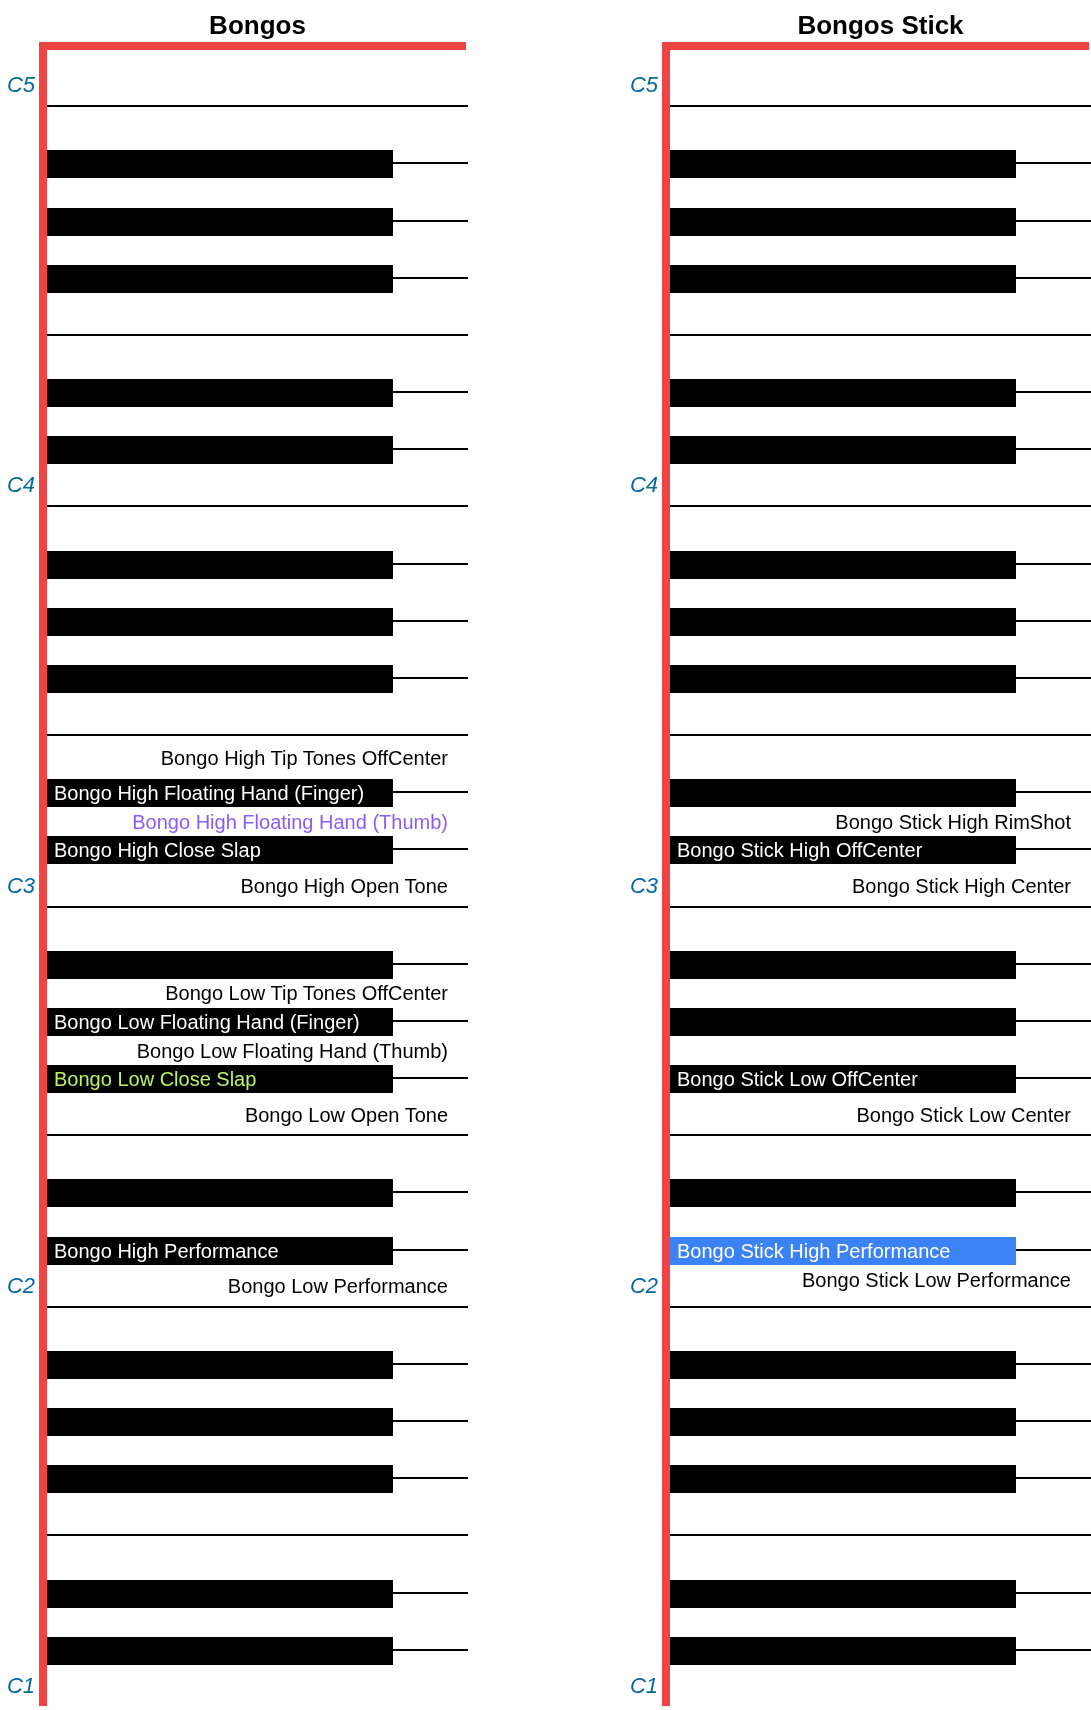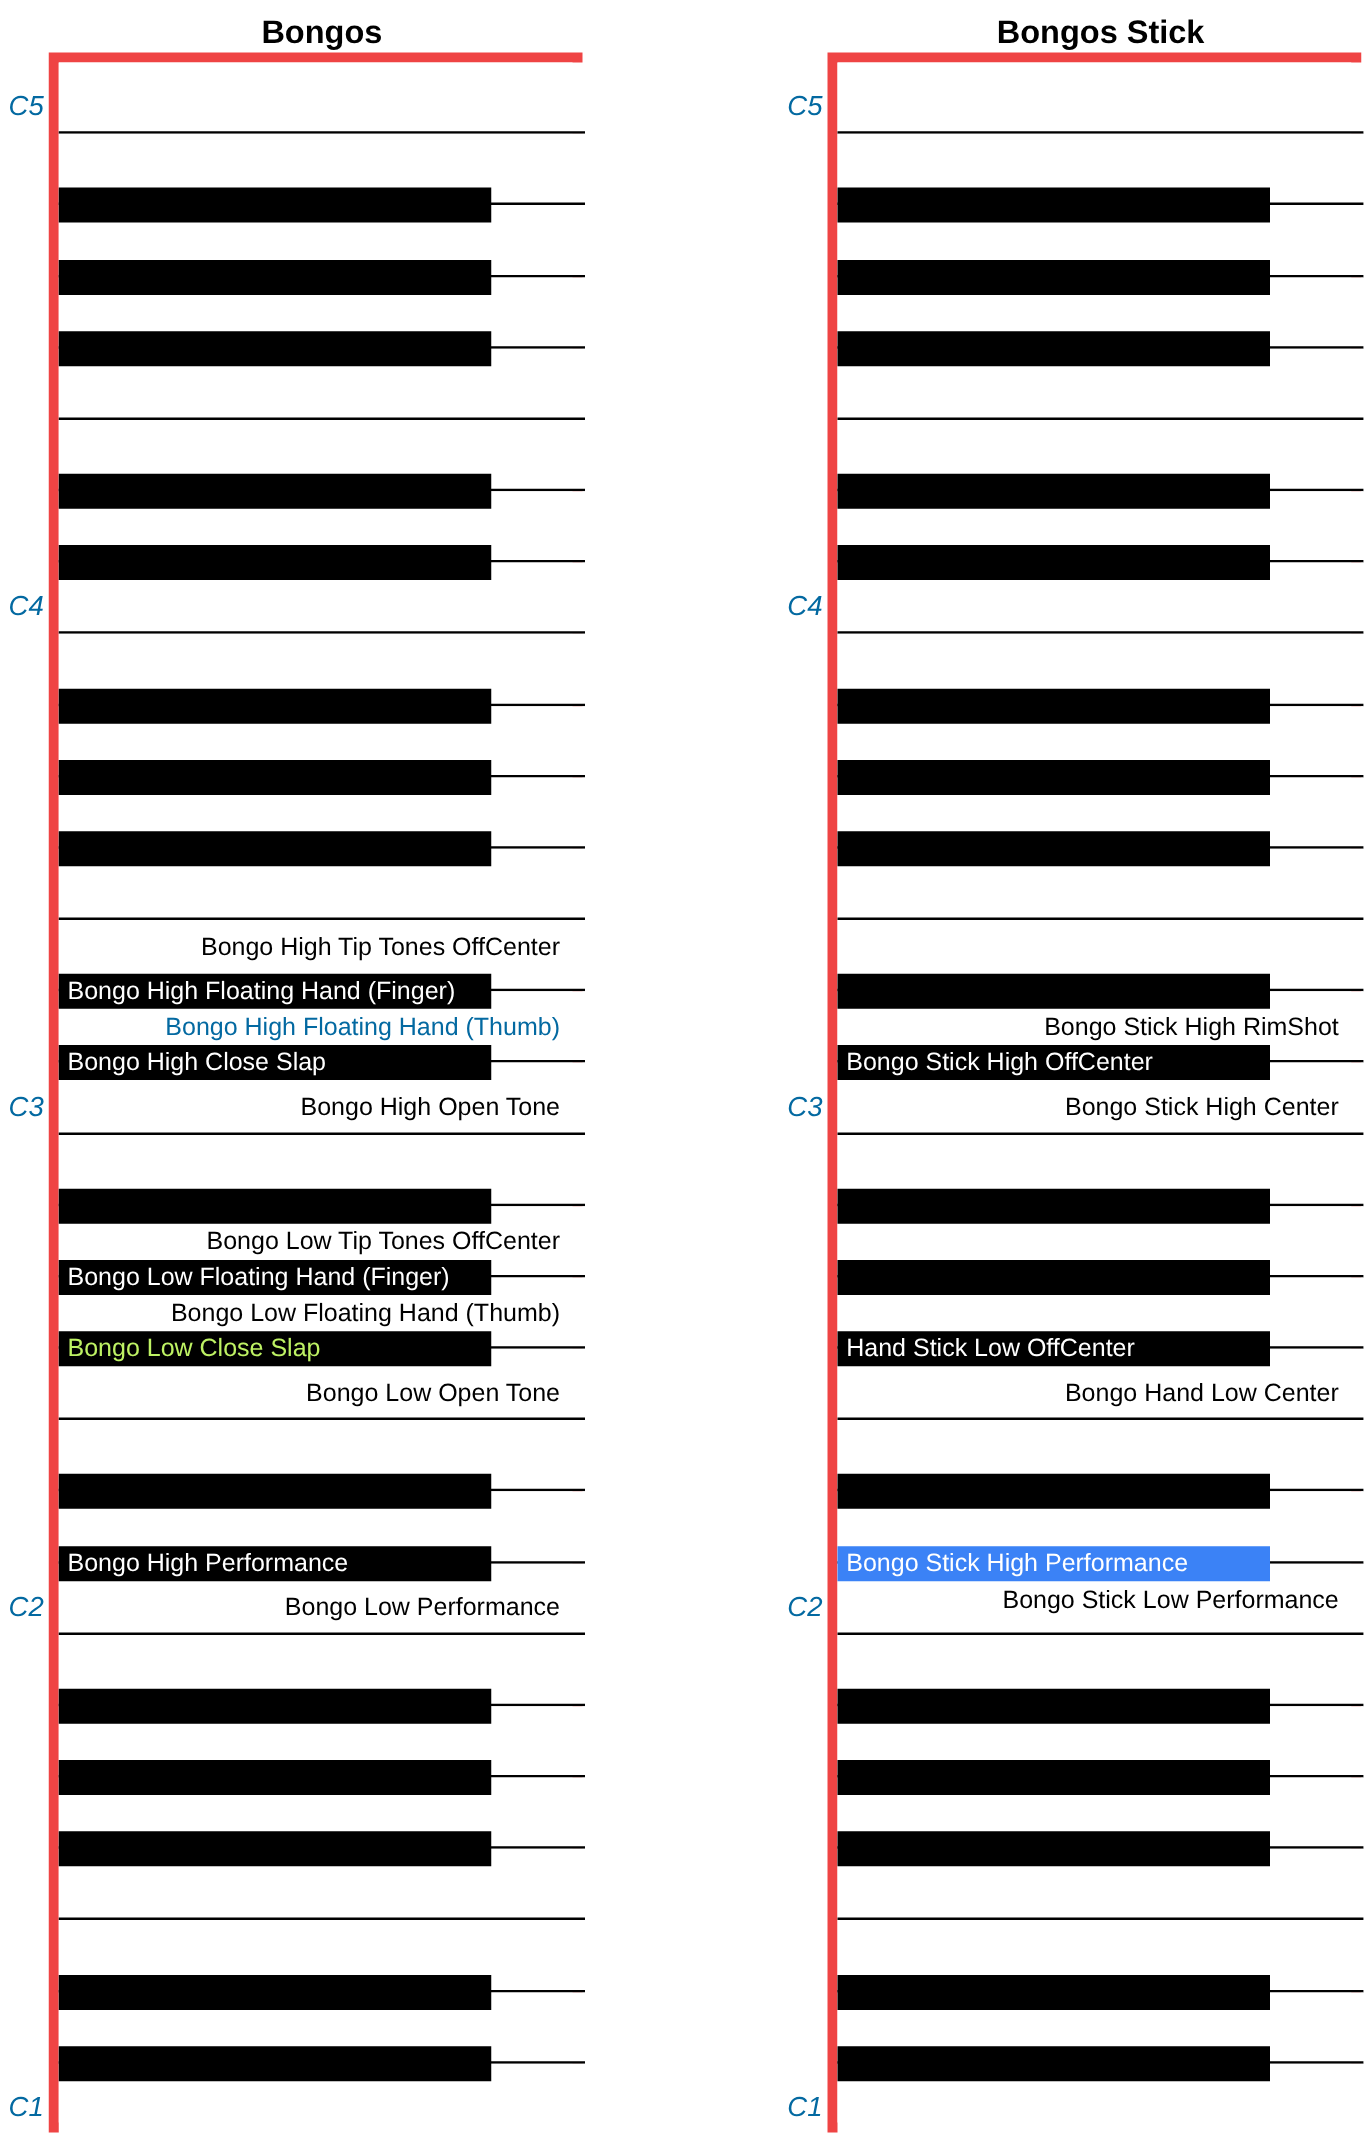--- a/index.html
+++ b/index.html
@@ -97,21 +97,21 @@
       <div class="white-key" style="top: 285.862px; height: 57.1724px; background: rgb(255, 255, 255);"></div>
       <div class="white-key" style="top: 343.034px; height: 57.1724px; background: rgb(255, 255, 255);"></div>
       <div class="white-key" style="top: 400.207px; height: 57.1724px; background: rgb(255, 255, 255);"></div>
       <div class="white-key" style="top: 457.379px; height: 57.1724px; background: rgb(255, 255, 255);"></div>
       <div class="white-key" style="top: 514.552px; height: 57.1724px; background: rgb(255, 255, 255);"></div>
       <div class="white-key" style="top: 571.724px; height: 57.1724px; background: rgb(255, 255, 255);"></div>
       <div class="white-key" style="top: 628.897px; height: 57.1724px; background: rgb(255, 255, 255);"></div>
       <div class="white-key" style="top: 686.069px; height: 57.1724px; background: rgb(255, 255, 255);"></div>
       <div class="white-label" style="top: 692.655px; color: rgb(0, 0, 0);">Bongo High Tip Tones OffCenter</div>
       <div class="white-key" style="top: 743.241px; height: 57.1724px; background: rgb(255, 255, 255);"></div>
-      <div class="white-label" style="top: 756.828px; color: #0369a1;">Bongo High Floating Hand (Thumb)</div>
+      <div class="white-label" style="top: 756.828px; color: #8b5cf6;">Bongo High Floating Hand (Thumb)</div>
       <div class="white-key" style="top: 800.414px; height: 57.1724px; background: rgb(255, 255, 255);"></div>
       <div class="white-label" style="top: 821px; color: rgb(0, 0, 0);">Bongo High Open Tone</div>
       <div class="white-key" style="top: 857.586px; height: 57.1724px; background: rgb(255, 255, 255);"></div>
       <div class="white-key" style="top: 914.759px; height: 57.1724px; background: rgb(255, 255, 255);"></div>
       <div class="white-label" style="top: 928.345px; color: rgb(0, 0, 0);">Bongo Low Tip Tones OffCenter</div>
       <div class="white-key" style="top: 971.931px; height: 57.1724px; background: rgb(255, 255, 255);"></div>
       <div class="white-label" style="top: 985.517px; color: rgb(0, 0, 0);">Bongo Low Floating Hand (Thumb)</div>
       <div class="white-key" style="top: 1029.1px; height: 57.1724px; background: rgb(255, 255, 255);"></div>
       <div class="white-label" style="top: 1049.69px; color: rgb(0, 0, 0); text-align: right;">Bongo Low Open Tone</div>
       <div class="white-key" style="top: 1086.28px; height: 57.1724px; background: rgb(255, 255, 255);"></div>
@@ -177,21 +177,21 @@
       <div class="white-key" style="top: 628.897px; height: 57.1724px; background: rgb(255, 255, 255);"></div>
       <div class="white-key" style="top: 686.069px; height: 57.1724px; background: rgb(255, 255, 255);"></div>
       <div class="white-key" style="top: 743.241px; height: 57.1724px; background: rgb(255, 255, 255);"></div>
       <div class="white-label" style="top: 756.828px; color: rgb(0, 0, 0);">Bongo Stick High RimShot</div>
       <div class="white-key" style="top: 800.414px; height: 57.1724px; background: rgb(255, 255, 255);"></div>
       <div class="white-label" style="top: 821px; color: rgb(0, 0, 0);">Bongo Stick High Center</div>
       <div class="white-key" style="top: 857.586px; height: 57.1724px; background: rgb(255, 255, 255);"></div>
       <div class="white-key" style="top: 914.759px; height: 57.1724px; background: rgb(255, 255, 255);"></div>
       <div class="white-key" style="top: 971.931px; height: 57.1724px; background: rgb(255, 255, 255);"></div>
       <div class="white-key" style="top: 1029.1px; height: 57.1724px; background: rgb(255, 255, 255);"></div>
-      <div class="white-label" style="top: 1049.69px; color: rgb(0, 0, 0);">Bongo Hand Low Center</div>
+      <div class="white-label" style="top: 1049.69px; color: rgb(0, 0, 0);">Bongo Stick Low Center</div>
       <div class="white-key" style="top: 1086.28px; height: 57.1724px; background: rgb(255, 255, 255);"></div>
       <div class="white-key" style="top: 1143.45px; height: 57.1724px; background: rgb(255, 255, 255);"></div>
       <div class="white-key" style="top: 1200.62px; height: 57.1724px; background: rgb(255, 255, 255);"></div>
       <div class="white-label" style="top: 1215px; color: rgb(0, 0, 0); text-align: right;">Bongo Stick Low Performance</div>
       <div class="white-key" style="top: 1257.79px; height: 57.1724px; background: rgb(255, 255, 255);"></div>
       <div class="white-key" style="top: 1314.97px; height: 57.1724px; background: rgb(255, 255, 255);"></div>
       <div class="white-key" style="top: 1372.14px; height: 57.1724px; background: rgb(255, 255, 255);"></div>
       <div class="white-key" style="top: 1429.31px; height: 57.1724px; background: rgb(255, 255, 255);"></div>
       <div class="white-key" style="top: 1486.48px; height: 57.1724px; background: rgb(255, 255, 255);"></div>
       <div class="white-key" style="top: 1543.66px; height: 57.1724px; background: rgb(255, 255, 255);"></div>
@@ -204,21 +204,21 @@
       <div class="black-key" style="top: 500.552px; background: rgb(0, 0, 0);"></div>
       <div class="black-key" style="top: 557.724px; background: rgb(0, 0, 0);"></div>
       <div class="black-key" style="top: 614.897px; background: rgb(0, 0, 0);"></div>
       <div class="black-key" style="top: 729.241px; background: rgb(0, 0, 0);"></div>
       <div class="black-key" style="top: 786.414px; background: rgb(0, 0, 0);">
         <span class="black-label" style="color: rgb(255, 255, 255);">Bongo Stick High OffCenter</span>
       </div>
       <div class="black-key" style="top: 900.759px; background: rgb(0, 0, 0);"></div>
       <div class="black-key" style="top: 957.931px; background: rgb(0, 0, 0);"></div>
       <div class="black-key" style="top: 1015.1px; background: rgb(0, 0, 0);">
-        <span class="black-label" style="color: rgb(255, 255, 255);">Hand Stick Low OffCenter</span>
+        <span class="black-label" style="color: rgb(255, 255, 255);">Bongo Stick Low OffCenter</span>
       </div>
       <div class="black-key" style="top: 1129.45px; background: rgb(0, 0, 0);"></div>
       <div class="black-key" style="top: 1186.62px; background: #3b82f6;">
         <span class="black-label" style="color: rgb(255, 255, 255);">Bongo Stick High Performance</span>
       </div>
       <div class="black-key" style="top: 1300.97px; background: rgb(0, 0, 0);"></div>
       <div class="black-key" style="top: 1358.14px; background: rgb(0, 0, 0);"></div>
       <div class="black-key" style="top: 1415.31px; background: rgb(0, 0, 0);"></div>
       <div class="black-key" style="top: 1529.66px; background: rgb(0, 0, 0);"></div>
       <div class="black-key" style="top: 1586.83px; background: rgb(0, 0, 0);"></div>

